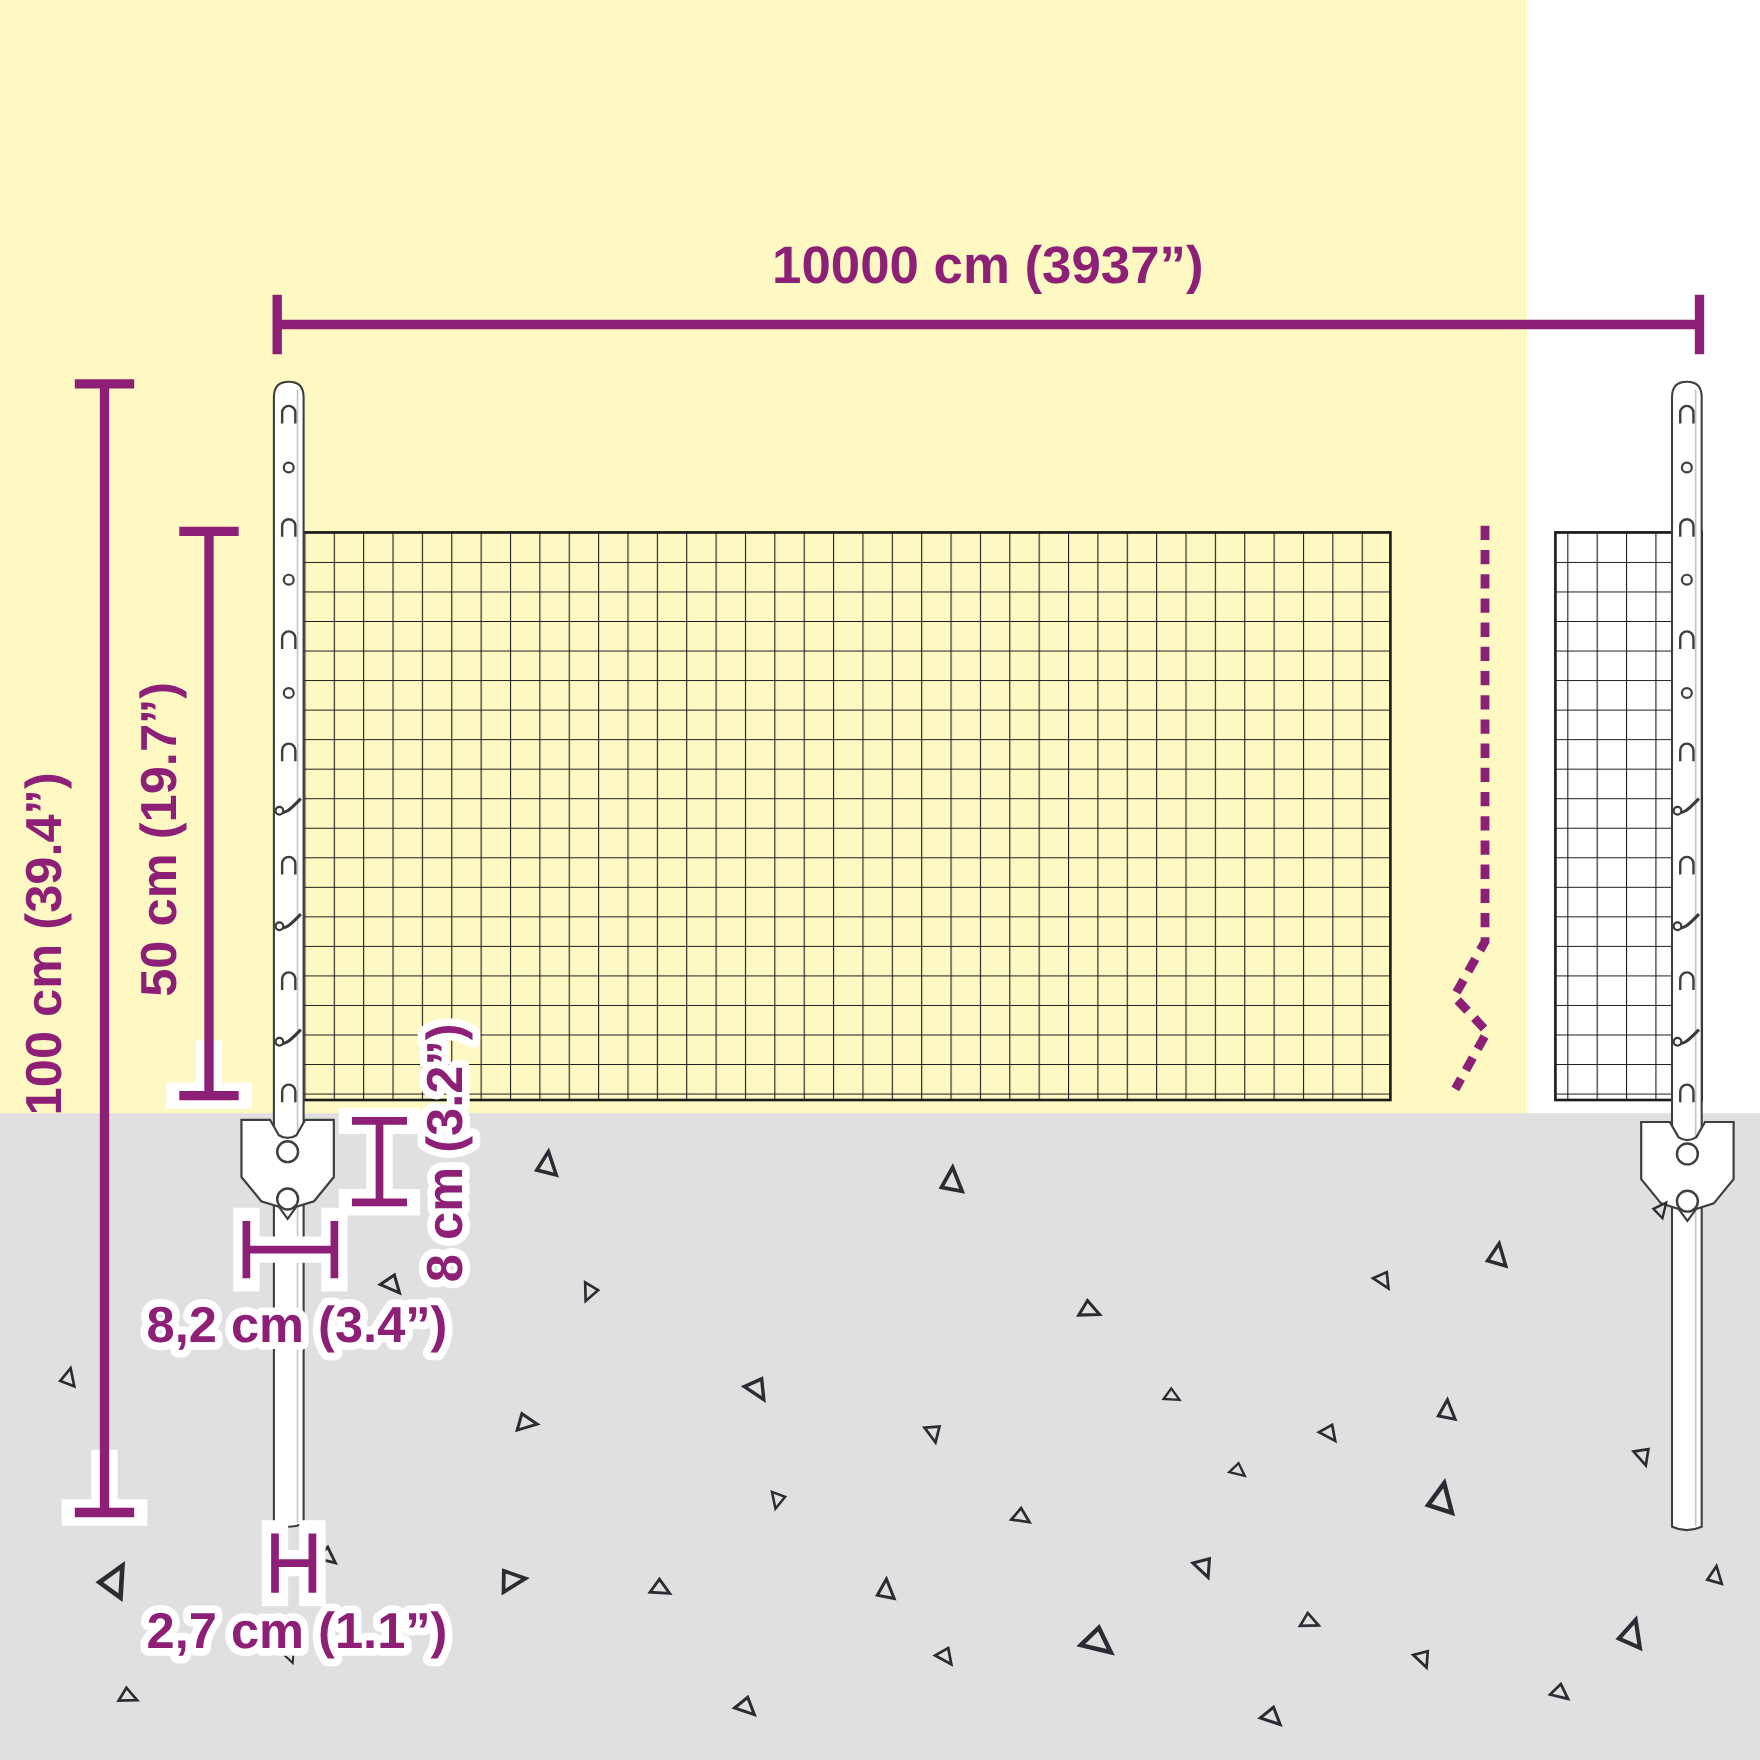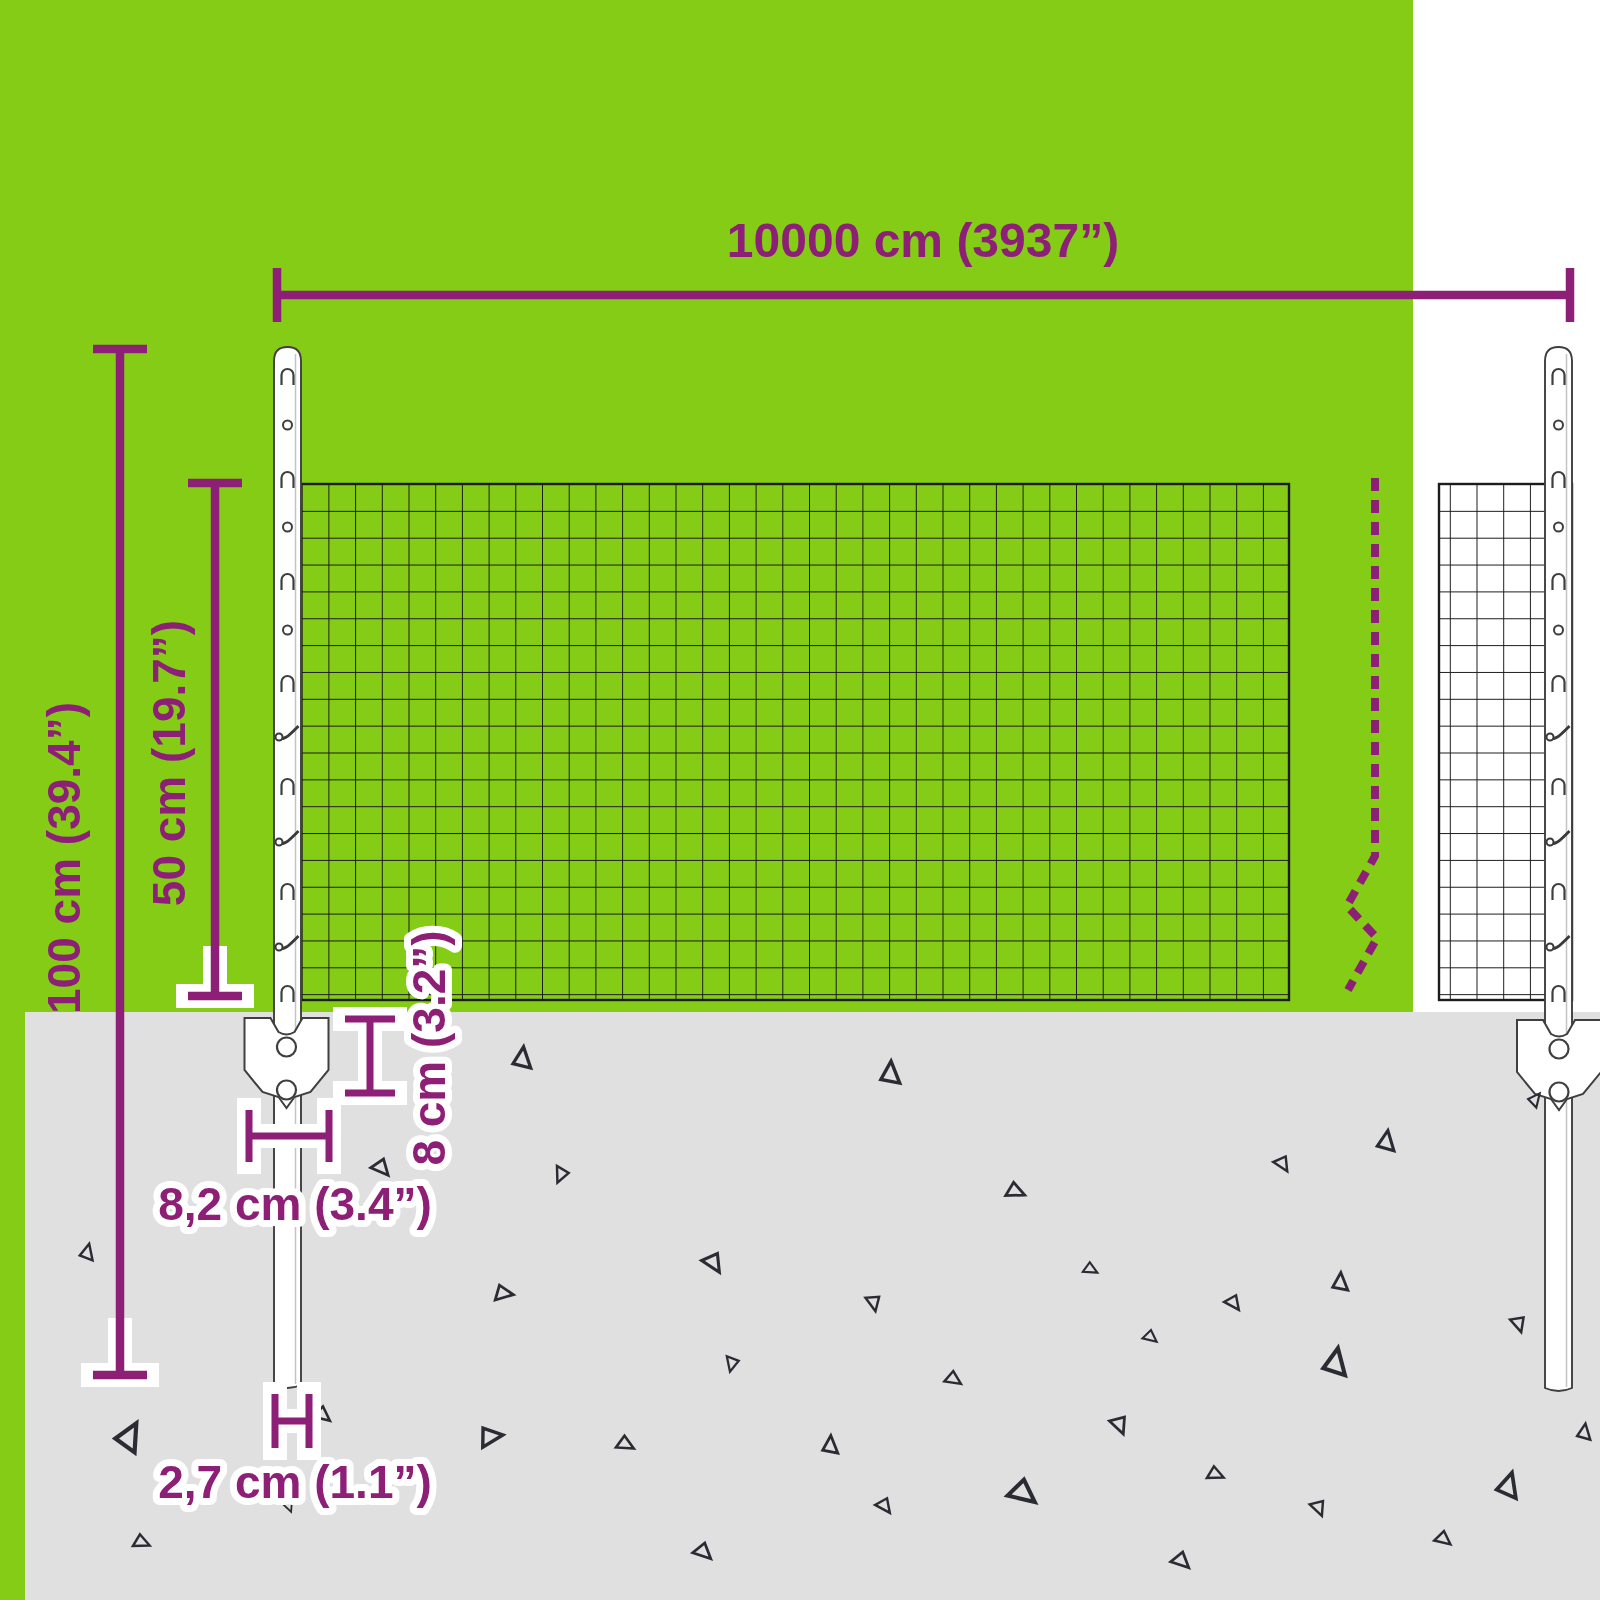--- a/index.html
+++ b/index.html
@@ -2,21 +2,21 @@
 <html style="--accent: #8d2076; --ground: #e0e0e0; --mesh: #1c1c1c; --outline: #3f3f3f;"><head>
 <meta charset="utf-8">
 <style>
   :root{
     --accent:#8d2076;
     --ground:#e0e0e0;
     --mesh:#1c1c1c;
     --outline:#3f3f3f;
   }
   html,body{margin:0;padding:0;background:#fff;}
-  .stage{width:1388px;height:1600px;position:relative;background:#84cc16;padding-left:25px;}
+  .stage{width:1388px;height:1600px;position:relative;background:#fef9c3;}
   svg{display:block;}
   .ground{fill:var(--ground);}
   .mesh{fill:url(#grid);stroke:var(--mesh);stroke-width:2.4;}
   .mesh-edge{stroke:var(--mesh);stroke-width:4.6;}
   .post{fill:#fff;stroke:var(--outline);stroke-width:1.9;}
   .post-inner{stroke:#c4c4c4;stroke-width:1.5;}
   .bracket{fill:#fff;stroke:var(--outline);stroke-width:2;}
   .hole-big{fill:#fff;stroke:var(--outline);stroke-width:2.2;}
   .hook{fill:none;stroke:var(--outline);stroke-width:2.2;}
   .hole{fill:#fff;stroke:var(--outline);stroke-width:2;}

